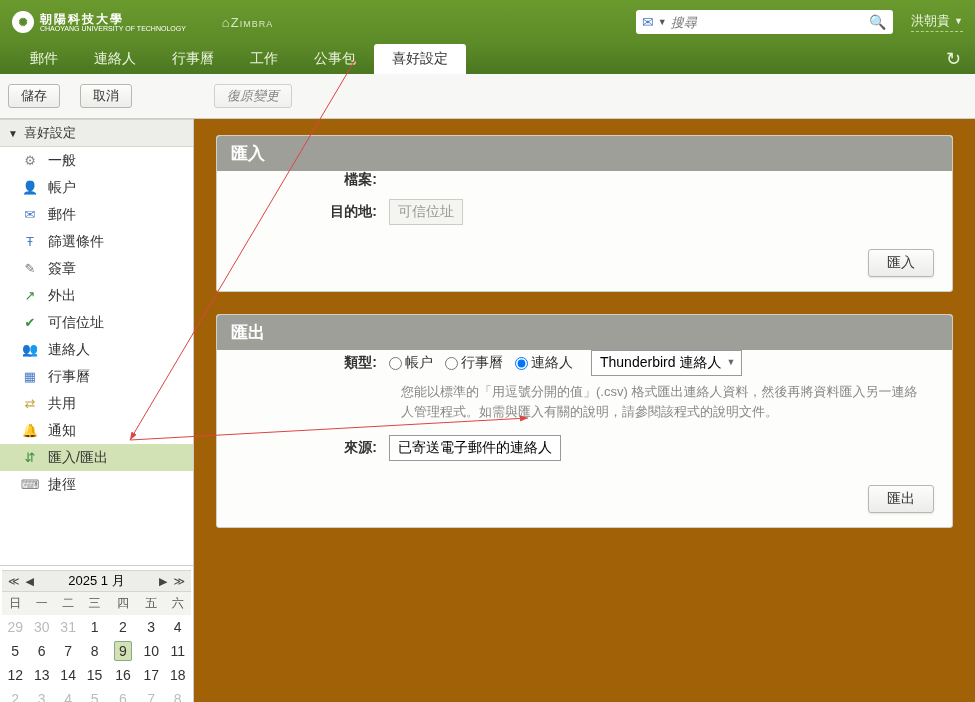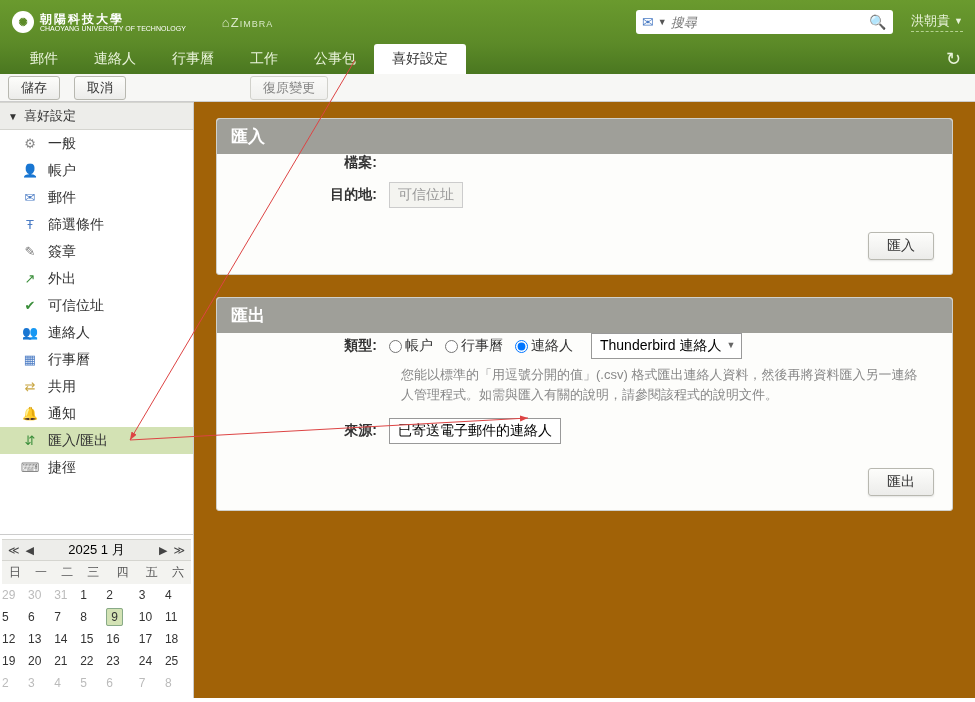--- a/index.html
+++ b/index.html
@@ -18,41 +18,41 @@
 .sb-input { border: none; outline: none; font-size: 13px; flex: 1; color: #0f766e; font-style: italic; }
 .sb-mag { color: #555; font-size: 14px; }
 .user { margin-left: 18px; color: #e9f3da; font-size: 13px; display: flex; align-items: center; gap: 4px; border-bottom: 1px dashed #b4d290; padding-bottom: 1px;}
 .user-caret { font-size: 9px; }
 
 .navtabs { background: linear-gradient(to bottom, #5c8a28, #4a7720); height: 30px; display: flex; align-items: flex-end; padding-left: 12px; color: #fff; }
 .tab { padding: 6px 18px 6px; font-size: 14px; cursor: pointer; color: #e9f3da; }
 .tab.active { background: #fff; color: #333; border-radius: 3px 3px 0 0; }
 .refresh { margin-left: auto; margin-right: 14px; color: #e9f3da; font-size: 18px; align-self: center; }
 
-.toolbar { height: 28px; border-bottom: 1px solid #ccc; display: flex; align-items: center; padding: 0 8px; gap: 14px; background: #f7f7f5;}
+.toolbar { height: 45px; border-bottom: 1px solid #ccc; display: flex; align-items: center; padding: 0 8px; gap: 20px; background: #f7f7f5;}
 .tbtn { border: 1px solid #b8b8b0; background: linear-gradient(to bottom, #fdfdfb, #ececea); border-radius: 3px; padding: 2px 12px; font-size: 13px; cursor: pointer; color: #333;}
-.tbtn.ghost { opacity: 0.6; margin-left: 110px;}
+.tbtn.ghost { opacity: 0.6; margin-left: 62px; font-style: italic;}
 
 .main { display: flex; height: calc(702px - 44px - 30px - 32px); }
 .sidebar { width: 194px; border-right: 1px solid #ccc; display: flex; flex-direction: column; background: #fff;}
 .side-head { background: #ededea; border: 1px solid #d5d5d0; border-left: none; border-right: none; padding: 4px 8px; font-size: 13px; display: flex; align-items: center; gap: 6px; color: #333;}
 .side-caret { font-size: 10px; }
 .side-list { flex: none; }
 .side-item { display: flex; align-items: center; gap: 10px; padding: 4px 8px 4px 22px; font-size: 14px; color: #333; cursor: pointer; height: 27px;}
 .side-item.sel { background: #d3e2b4; }
 .side-ic { width: 16px; height: 16px; display: inline-flex; align-items: center; justify-content: center; font-size: 13px; }
 .side-filler { flex: 1; }
 
 .calendar { border-top: 1px solid #ccc; padding: 4px 2px; font-size: 12px; }
 .cal-head { display: flex; align-items: center; justify-content: space-between; padding: 2px 6px; background: #ededea; height: 22px; border: 1px solid #d5d5d0; border-left:none; border-right:none;}
 .cal-nav { display: flex; gap: 6px; font-size: 11px; color: #444;}
 .cal-title { font-size: 13px; }
 .cal-grid { width: 100%; border-collapse: collapse; }
 .cal-grid th { font-weight: normal; font-size: 12px; color: #555; padding: 3px 0; background: #f3f3f0;}
-.cal-grid td { padding: 4px 0; font-size: 12px; color: #333; }
+.cal-grid td { text-align: center; padding: 4px 0; font-size: 14px; color: #333; }
 .cal-grid td.out { color: #bbb; }
 .cal-grid td.today span { background: #d3e2b4; border: 1px solid #8a8; padding: 1px 4px; border-radius: 2px;}
 
 .content { flex: 1; background: #a16207; padding: 16px 22px; overflow: auto; position: relative;}
 .panel { border: 1px solid #d0d0cb; border-radius: 3px; background: #fdfdfb; margin-bottom: 22px; }
 .panel-head { background: #9f9f99; color: #fff; font-size: 17px; font-weight: bold; padding: 6px 14px; border-radius: 3px 3px 0 0;}
 .panel-body { padding: 0 24px 14px; }
 .row { display: flex; align-items: center; margin-bottom: 10px; }
 .row-label { width: 148px; text-align: right; padding-right: 12px; font-size: 14px; font-weight: bold; color: #333;}
 .row-ctrl { display: flex; align-items: center; gap: 8px; }
@@ -215,29 +215,20 @@
               <td>11</td>
             </tr>
             <tr>
               <td>12</td>
               <td>13</td>
               <td>14</td>
               <td>15</td>
               <td>16</td>
               <td>17</td>
               <td>18</td>
-            </tr>
-            <tr>
-              <td>19</td>
-              <td>20</td>
-              <td>21</td>
-              <td>22</td>
-              <td>23</td>
-              <td>24</td>
-              <td>25</td>
             </tr>
             <tr>
               <td class="out">2</td>
               <td class="out">3</td>
               <td class="out">4</td>
               <td class="out">5</td>
               <td class="out">6</td>
               <td class="out">7</td>
               <td class="out">8</td>
             </tr>

